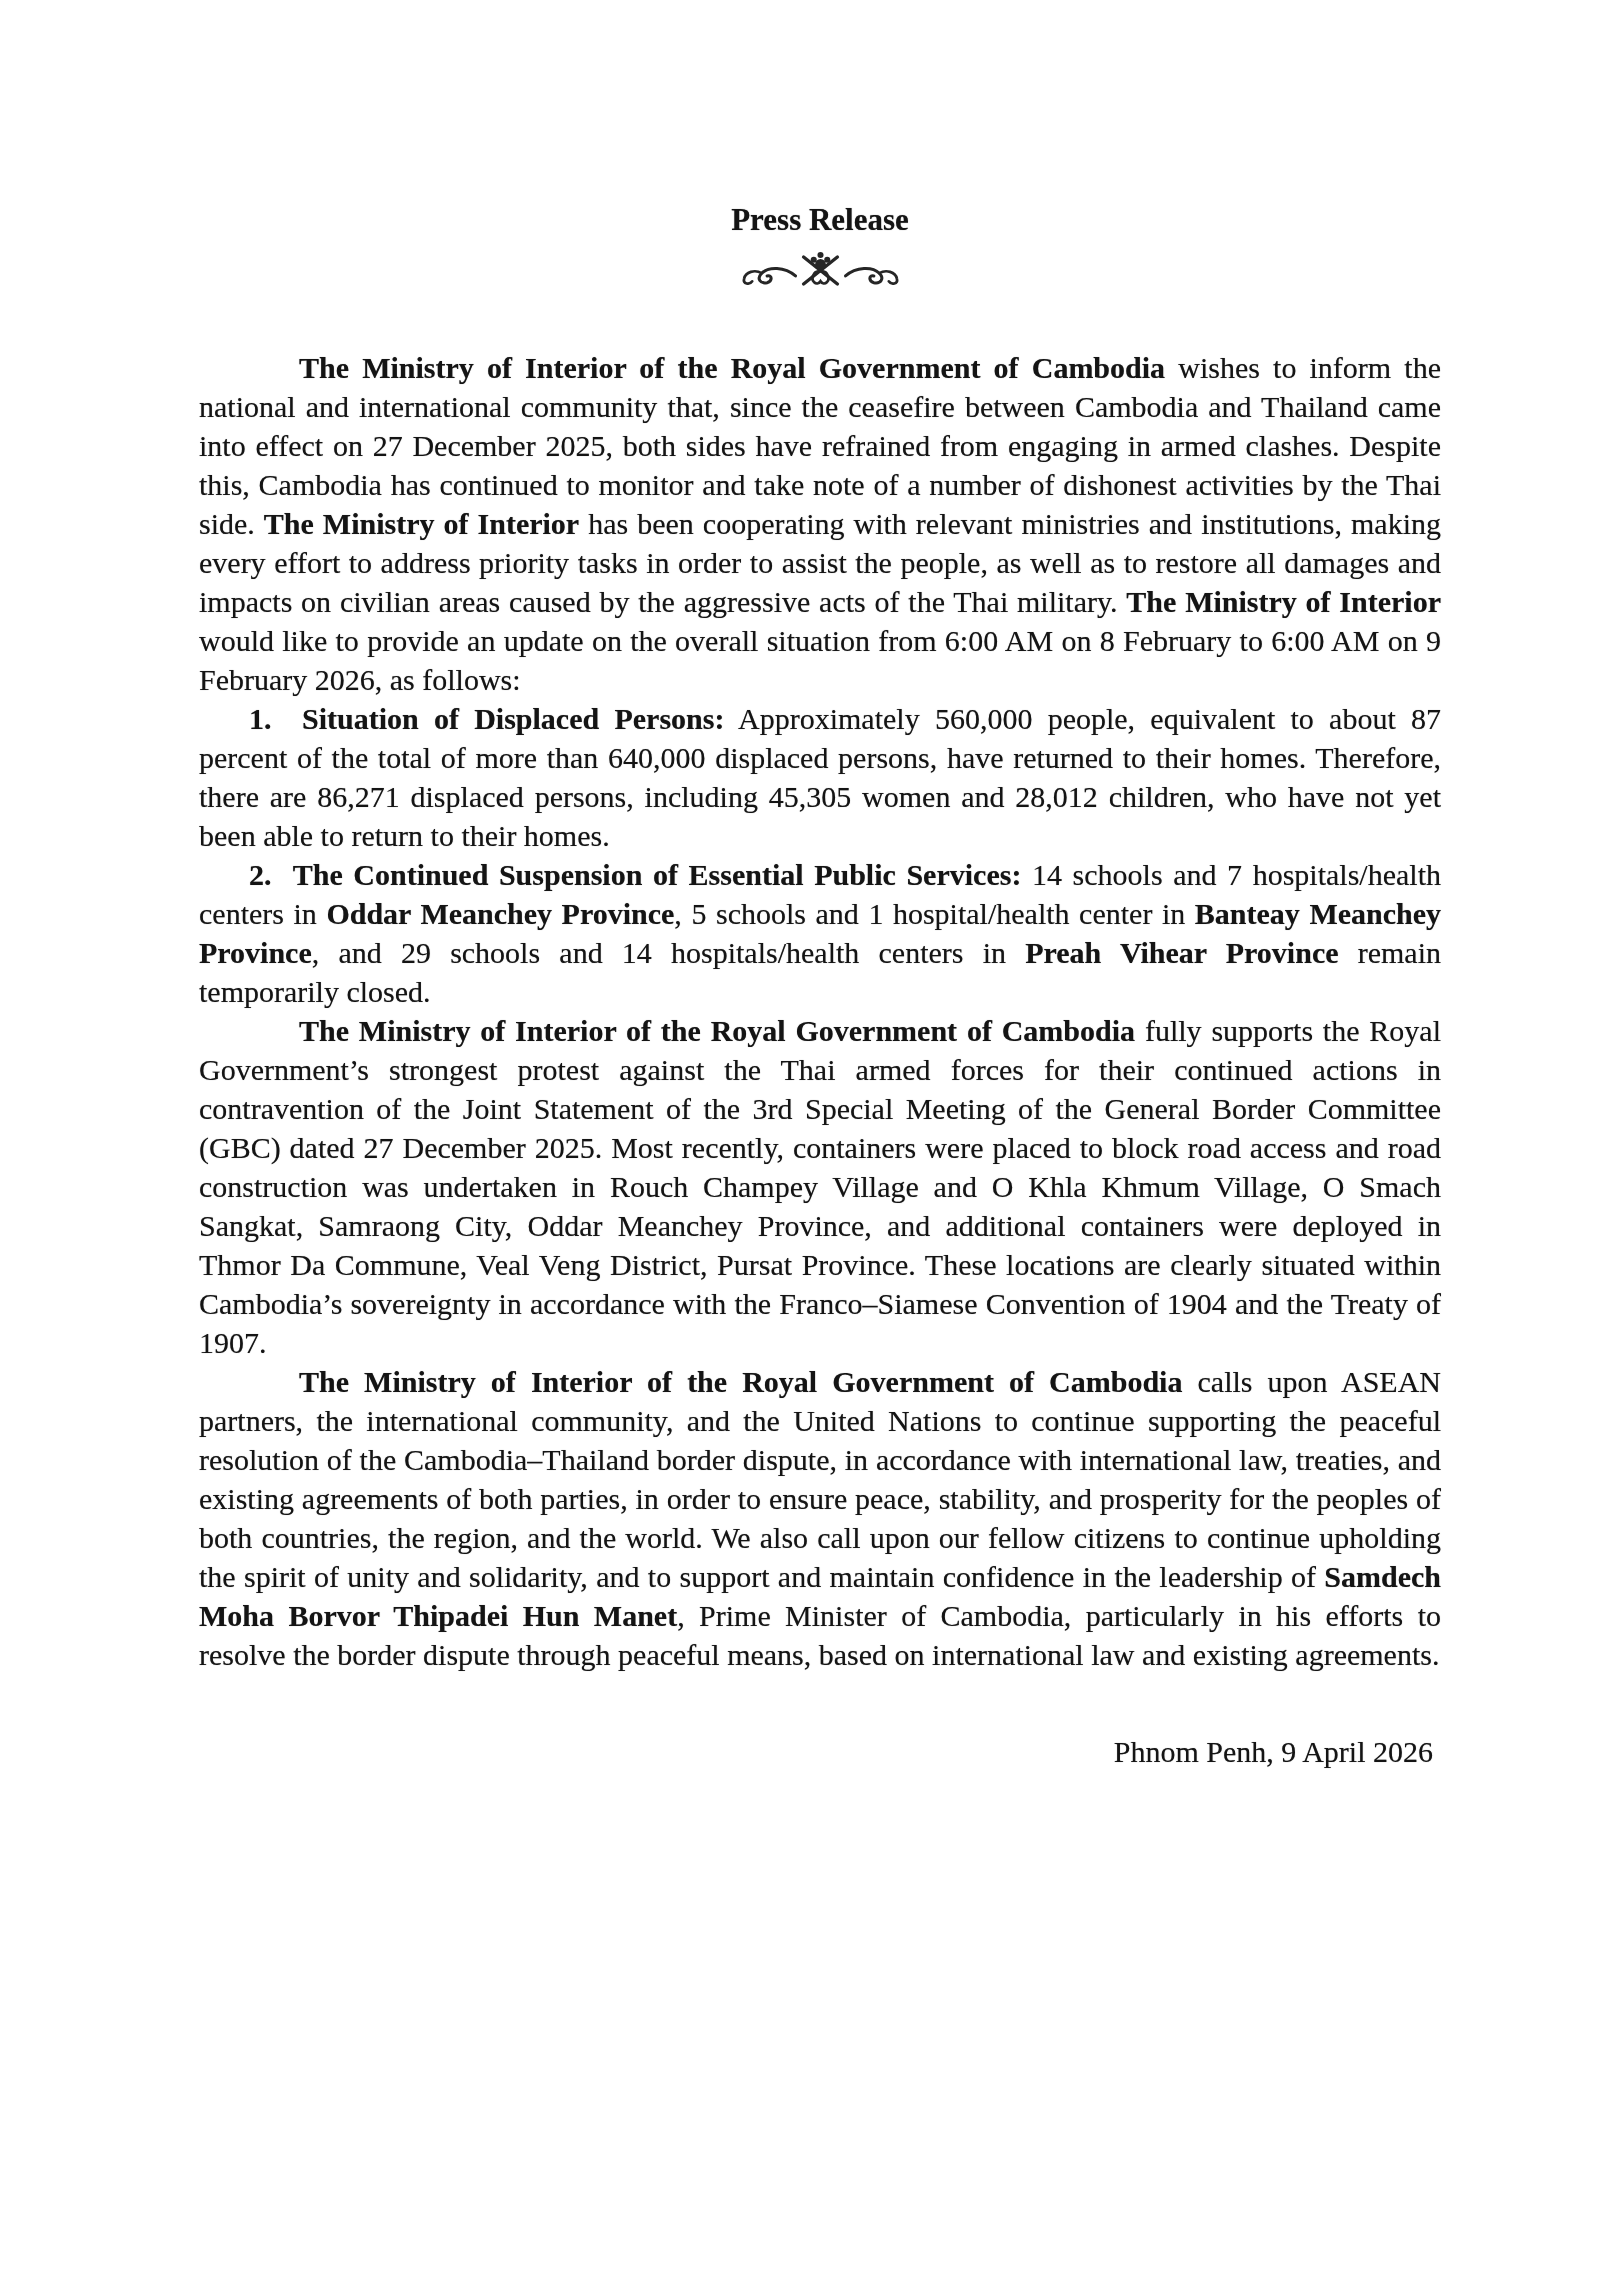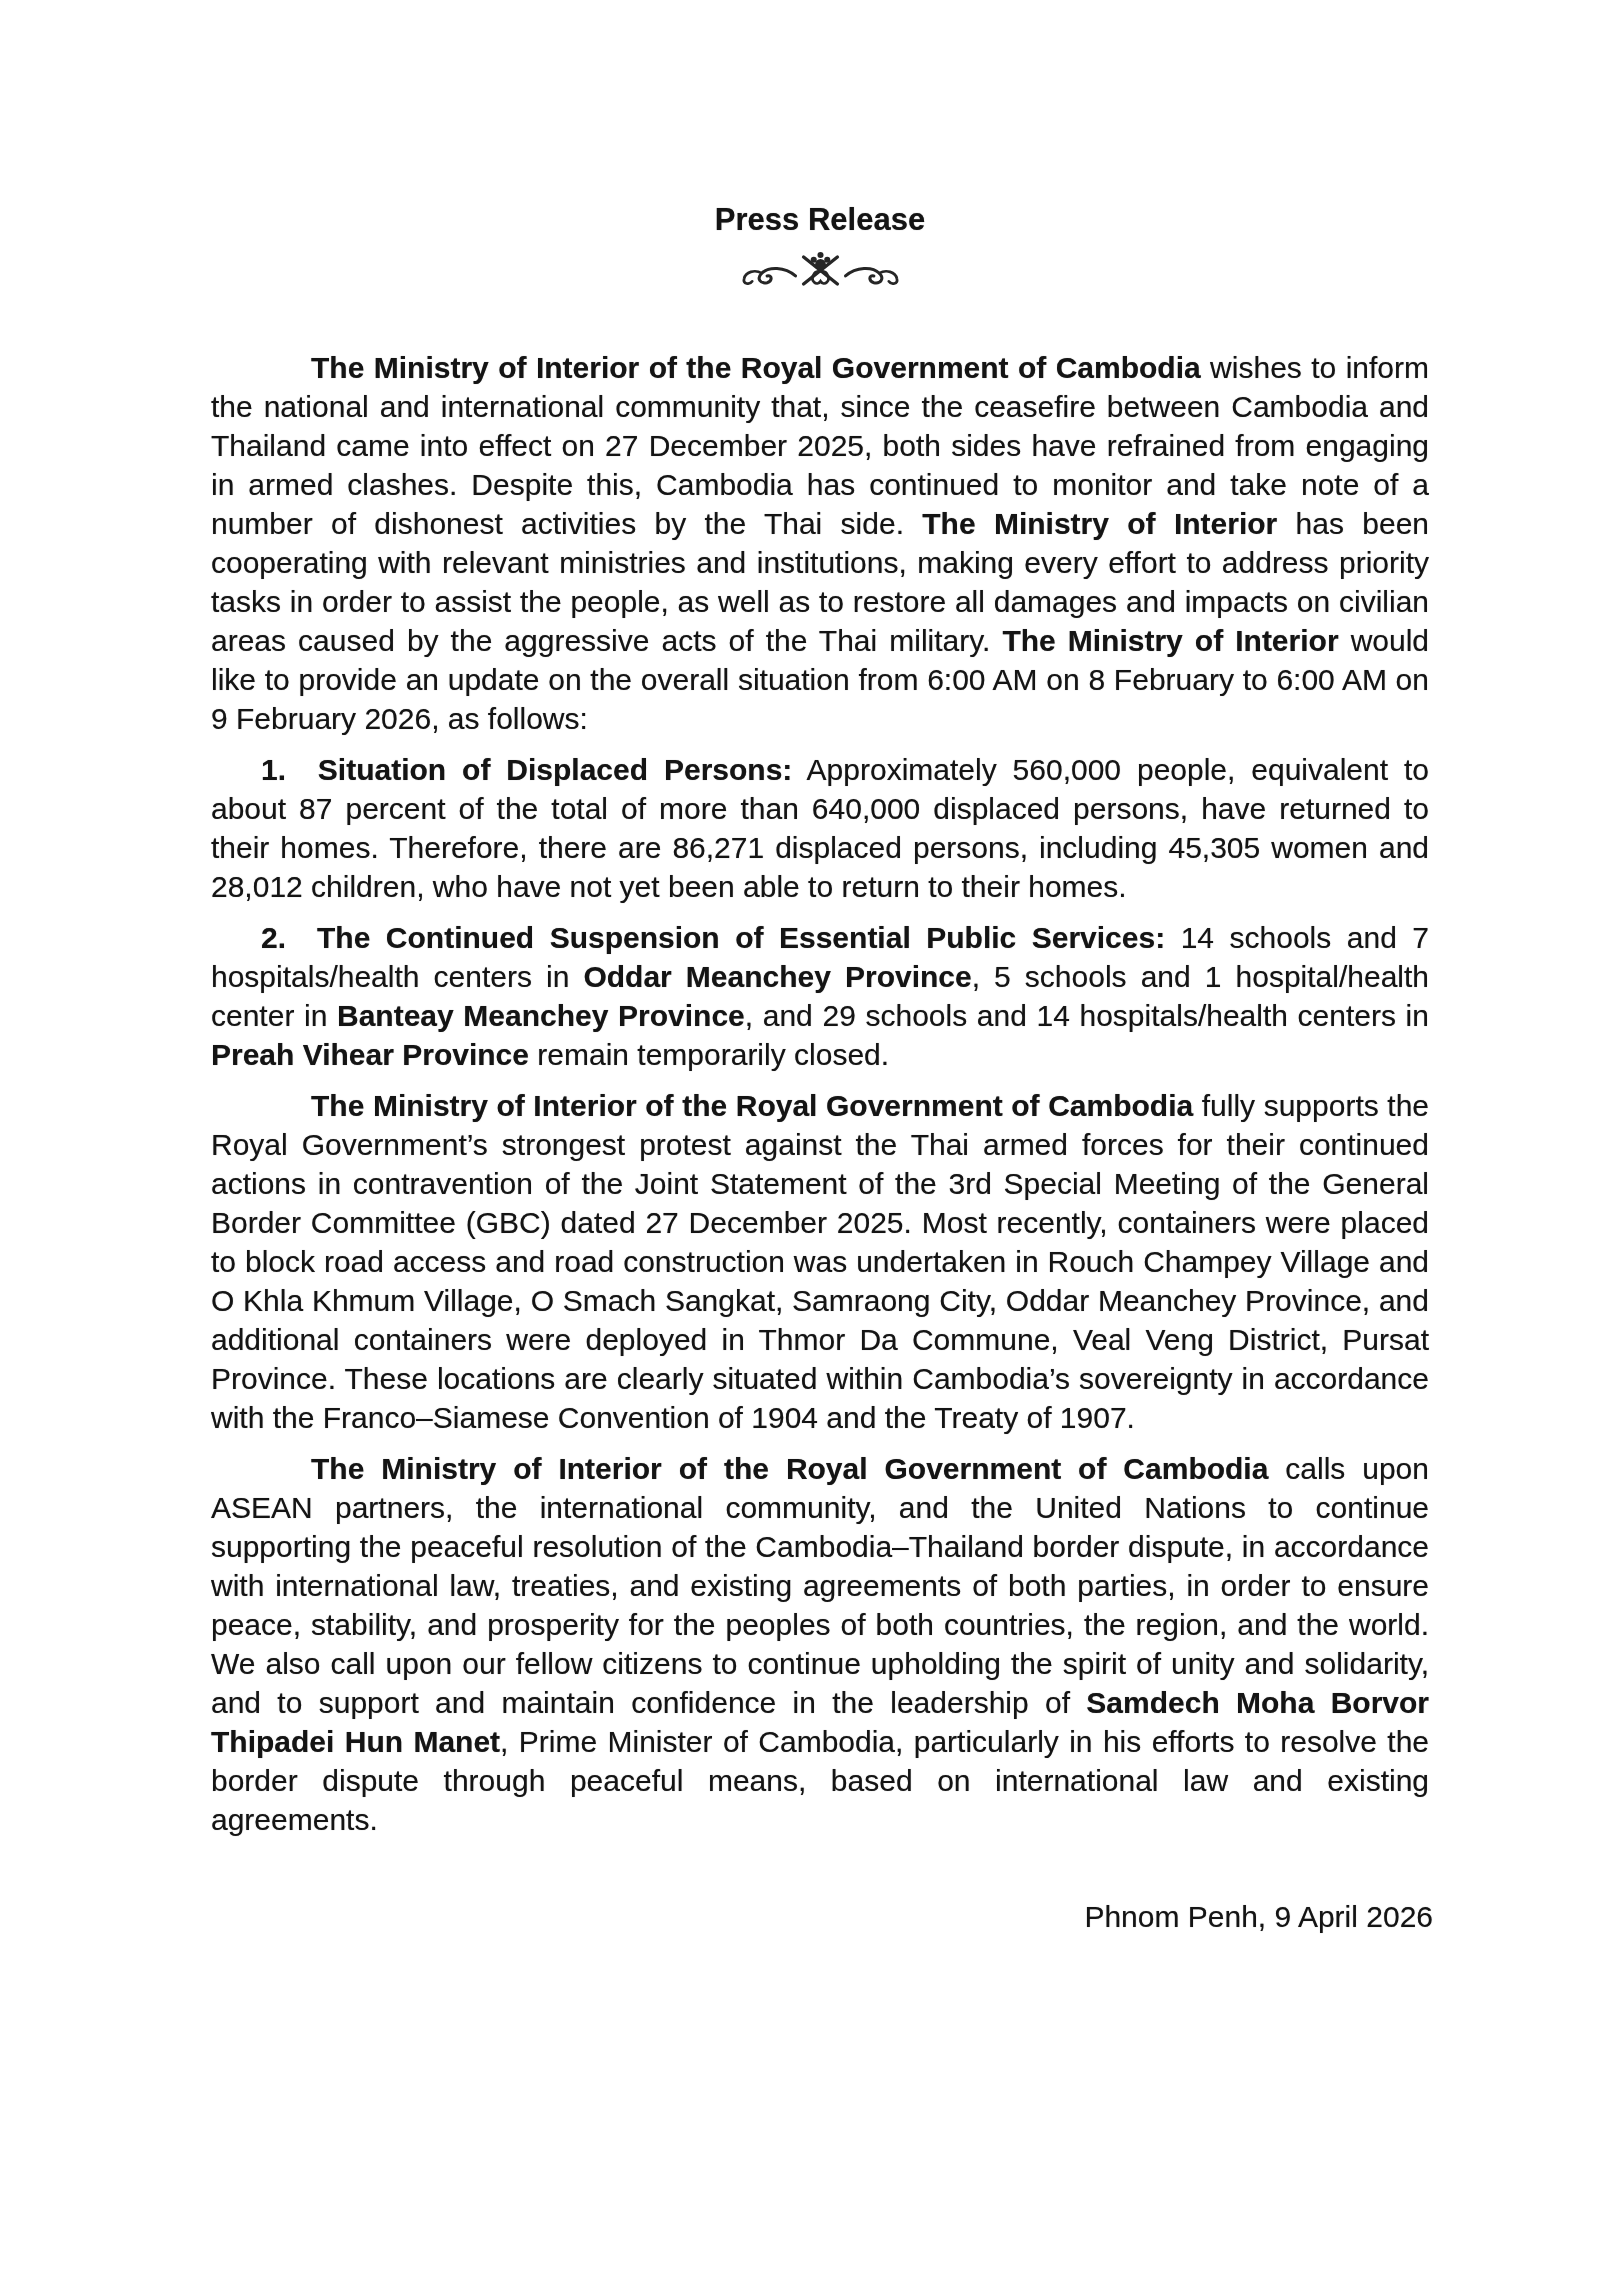--- a/index.html
+++ b/index.html
@@ -6,21 +6,21 @@
     margin: 0;
     padding: 0;
     background: #ffffff;
   }
   .page {
     position: relative;
     width: 1621px;
     height: 2295px;
     background: #ffffff;
     overflow: hidden;
-    font-family: Liberation Sans, sans-serif;
+    font-family: Liberation Serif, serif;
     color: #141414;
   }
   .content {
     position: absolute;
     left: 199px;
     top: 200px;
     width: 1242px;
   }
   .title-block {
     text-align: center;
@@ -37,21 +37,21 @@
   }
   .ornament svg { vertical-align: middle; }
   .body-text {
     margin-top: 54px;
     font-size: 30px;
     line-height: 39px;
     text-align: justify;
     text-shadow: 0 0 0.8px rgba(10,10,10,0.5);
   }
   .para {
-    margin: 12px;
+    margin: 0;
     padding: 0;
     text-indent: 100px;
   }
   .para.item {
     text-indent: 50px;
   }
   .dateline {
     margin-top: 58px;
     padding-right: 8px;
     font-size: 30px;

